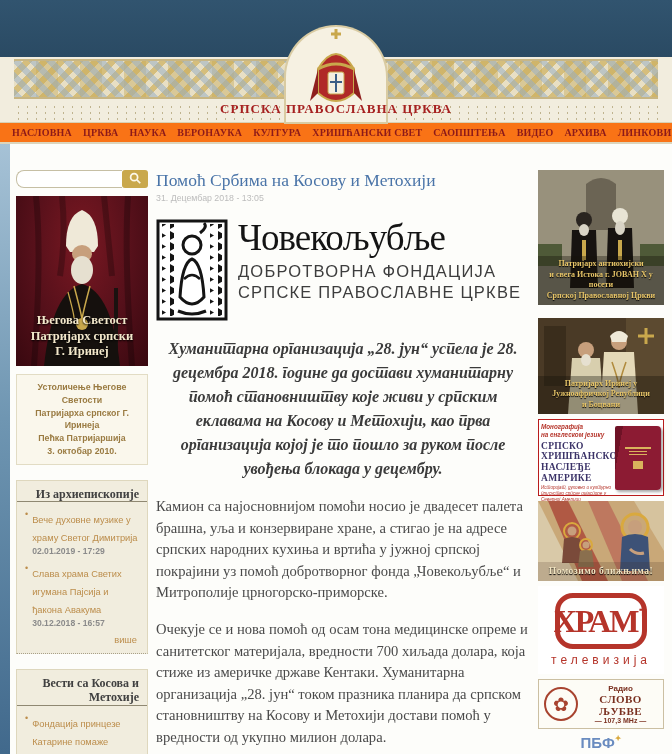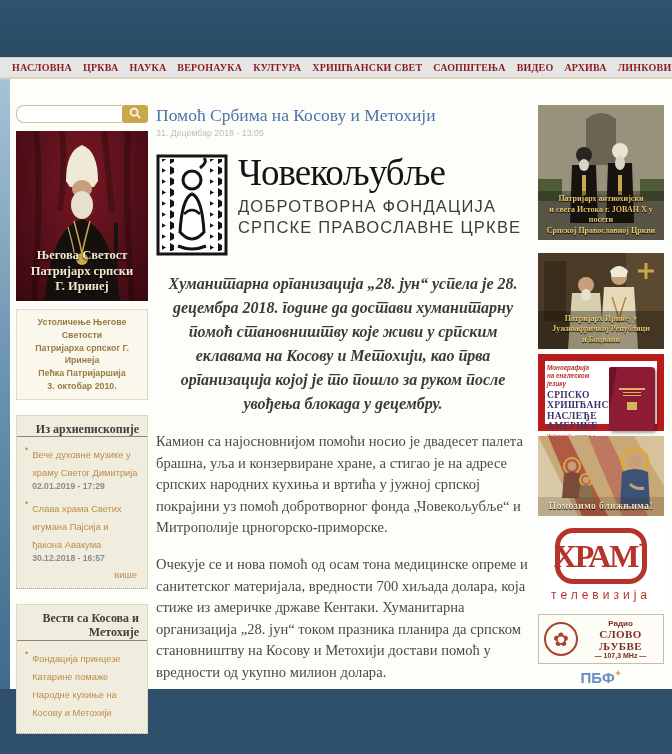--- a/index.html
+++ b/index.html
@@ -18,21 +18,21 @@
   .banner-dots { position:absolute; left:14px; right:14px; bottom:2px; height:16px;
     background-image:radial-gradient(rgba(170,155,110,.7) 1px, transparent 1.2px);
     background-size:9px 6px; }
   .arch { position:absolute; left:50%; top:-30px; transform:translateX(-50%);
     width:100px; height:95px; background:#f6f1e2; border-radius:50px 50px 0 0;
     box-shadow:0 0 0 2px #d9cba2; z-index:2; display:flex; justify-content:center; }
   .site-title { position:absolute; left:0; right:0; bottom:5px; text-align:center;
     font-family:"Liberation Serif", serif; font-weight:bold; font-size:13px;
     letter-spacing:1px; color:#a62121; z-index:3; }
 
-  .nav { display:flex; align-items:center; height:22px; background:#e5e5e5;
+  .nav { display:flex; align-items:center; height:22px; background:#f97316;
     border-top:1px solid #d8d0b4; border-bottom:2px solid #dcd5bc; padding:0 12px; gap:11px; }
   .nav-item { font-family:"Liberation Serif", serif; font-weight:bold; font-size:10px;
     color:#8c1a1a; letter-spacing:.2px; cursor:pointer; white-space:nowrap; }
 
   
   .content { display:flex; height:610px; background:#fdfdfa; }
   .edge-strip { width:10px; background:linear-gradient(180deg,#a6c2d6,#6f96b2 45%,#41698c); flex:none; }
   .col-left { width:132px; flex:none; margin:26px 8px 0 6px; }
   .col-main { width:374px; flex:none; margin:26px 8px 0 0; }
   .col-right { width:126px; flex:none; margin:26px 8px 0 0; display:flex; flex-direction:column; gap:5px; }
@@ -79,21 +79,21 @@
 
   
   .photo-card { position:relative; overflow:hidden; cursor:pointer; }
   .photo-card svg { display:block; }
   .photo-caption { position:absolute; left:0; right:0; bottom:0; padding:3px 2px 4px;
     background:rgba(20,16,10,.35); text-align:center; font-family:"Liberation Serif", serif;
     font-weight:bold; font-size:8px; line-height:1.3; color:#e6c468; text-shadow:0 1px 1px #000; }
   .card-photo1 { height:135px; }
   .card-photo2 { height:96px;margin-top:8px; }
 
-  .book-card { height:77px; background:#fff; border:7px solid #b91c1c; display:flex; padding:3px 2px; cursor:pointer; }
+  .book-card { height:77px; background:#fff; border:1px solid #b91c1c; display:flex; padding:3px 2px; cursor:pointer; }
   .book-text { flex:1; min-width:0; }
   .book-kicker { font-size:6.3px; font-weight:bold; font-style:italic; color:#b5342a; line-height:1.25; }
   .book-title { font-family:"Liberation Serif", serif; font-weight:bold; font-size:9.5px;
     line-height:1.12; color:#3b3368; margin-top:2px; letter-spacing:.3px; }
   .book-note { font-size:4.6px; font-style:italic; color:#b5342a; line-height:1.3; margin-top:2px; }
   .book-3d { width:46px; height:64px; flex:none; margin-top:3px;
     background:linear-gradient(100deg,#6e1226 0 14%, #8c1b33 14% 100%);
     border-radius:2px 4px 4px 2px; box-shadow:2px 2px 3px rgba(0,0,0,.35);
     display:flex; flex-direction:column; align-items:center; justify-content:center; gap:2px; }
   .book-line { width:26px; height:2px; background:#d9b35c; }
@@ -123,20 +123,38 @@
 
   .pbf-stub { text-align:center; font-weight:bold; font-size:15px; color:#6a8cc0; cursor:pointer; }
   .pbf-star { color:#d9a93e; font-size:8px; vertical-align:top; }
 </style>
 </head>
 <body>
 
 <div class="page">
 
   <div class="top-navy"></div>
+  <div class="banner">
+    <div class="banner-pattern"></div>
+    <div class="banner-dots"></div>
+    <div class="arch">
+      <span>
+        <svg width="64" height="92" viewBox="0 0 64 92">
+          <path d="M32 2 v10 M27 7 h10" stroke="#c9a84c" stroke-width="3" fill="none"></path>
+          <path d="M14 42 Q32 12 50 42 L50 66 Q32 82 14 66 Z" fill="#b02a28" stroke="#c9a84c" stroke-width="2"></path>
+          <path d="M14 42 Q32 32 50 42" fill="none" stroke="#c9a84c" stroke-width="3"></path>
+          <path d="M14 42 L6 74 L14 66 Z" fill="#8f1f1e"></path>
+          <path d="M50 42 L58 74 L50 66 Z" fill="#8f1f1e"></path>
+          <rect x="24" y="45" width="16" height="22" rx="2" fill="#f5efdf" stroke="#c9a84c"></rect>
+          <path d="M32 47 v18 M26 55 h12" stroke="#3b5d85" stroke-width="2" fill="none"></path>
+        </svg>
+      </span>
+    </div>
+    <div class="site-title">СРПСКА ПРАВОСЛАВНА ЦРКВА</div>
+  </div>
 
   <div class="nav">
     <span class="nav-item">НАСЛОВНА</span>
     <span class="nav-item">ЦРКВА</span>
     <span class="nav-item">НАУКА</span>
     <span class="nav-item">ВЕРОНАУКА</span>
     <span class="nav-item">КУЛТУРА</span>
     <span class="nav-item">ХРИШЋАНСКИ СВЕТ</span>
     <span class="nav-item">САОПШТЕЊА</span>
     <span class="nav-item">ВИДЕО</span>

